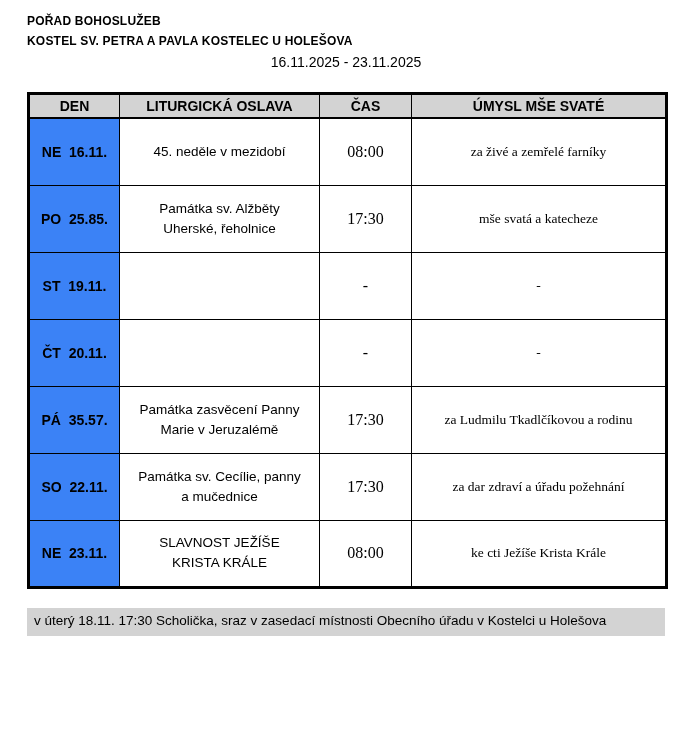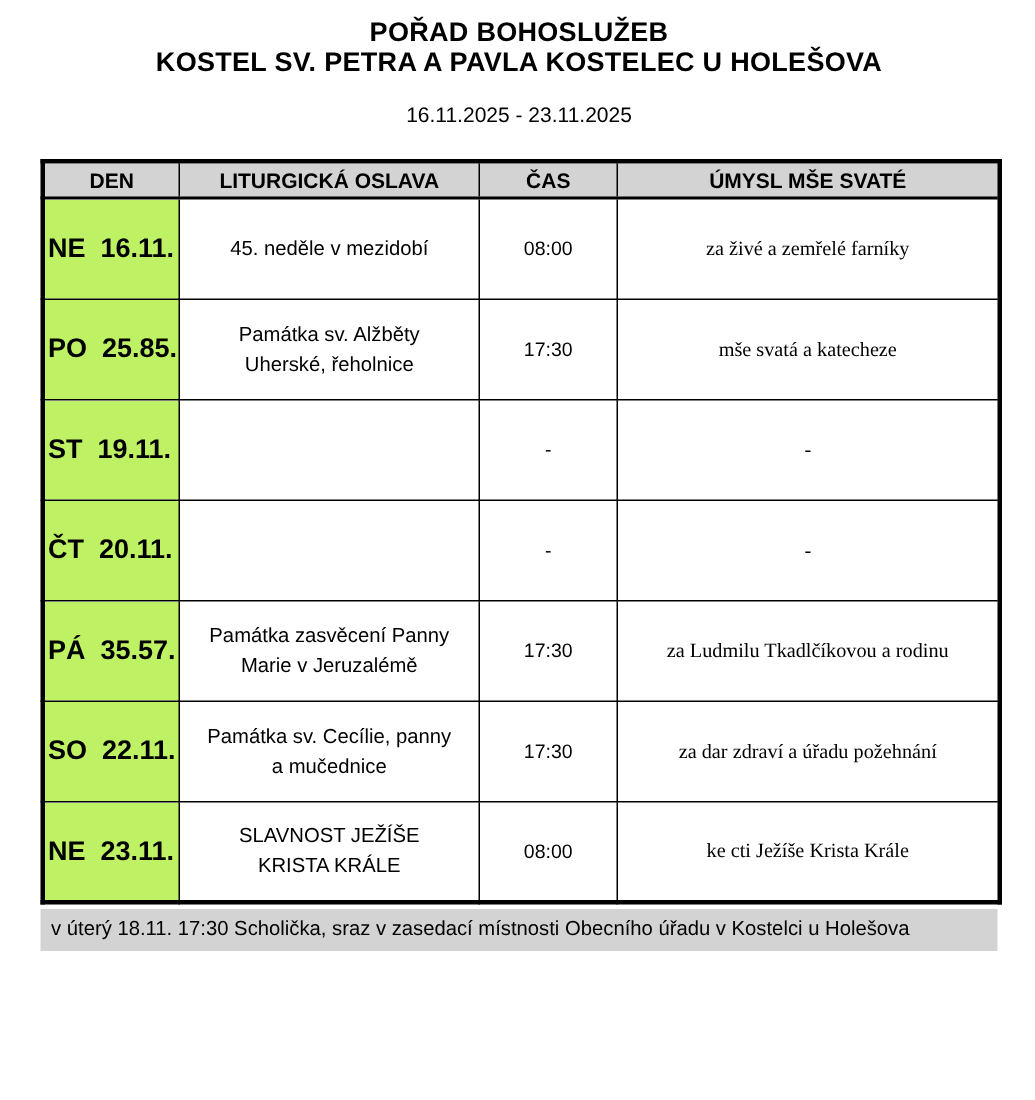--- a/index.html
+++ b/index.html
@@ -11,31 +11,30 @@
     font-family: "Liberation Sans", sans-serif;
     color: #000000;
     -webkit-font-smoothing: antialiased;
   }
   .page {
     box-sizing: border-box;
     width: 690px;
     padding: 11px 25px 0 27px;
   }
   .title-line1, .title-line2 {
-    text-align: center;
     font-weight: bold;
-    font-size: 18px;
+    font-size: 12px;
     line-height: 20px;
     letter-spacing: 0.2px;
   }
   .subtitle {
     text-align: center;
     font-size: 14px;
     line-height: 18px;
-    margin-top: 16px;
+    margin-top: 2px;
   }
   table.schedule {
     border-collapse: collapse;
     table-layout: fixed;
     width: 638px;
     margin-top: 21px;
     border: 3px solid #000;
   }
   table.schedule th,
   table.schedule td {
@@ -48,48 +47,50 @@
     font-size: 14px;
     height: 20px;
     padding: 1px 2px;
     border-bottom-width: 2px;
     text-align: center;
   }
   table.schedule tbody tr {
     height: 67px;
   }
   td.cell-day {
-    background: #bef264;
+    background: #3b82f6;
     font-weight: bold;
-    font-size: 18px;
+    font-size: 14px;
+    text-align: center;
     white-space: pre;
     padding: 0 2px;
   }
   td.cell-celebration {
     font-size: 13.5px;
     text-align: center;
     white-space: pre-line;
     line-height: 1.45;
     padding: 0 4px;
   }
   td.cell-time {
-    font-size: 13px;
+    font-size: 16px;
     text-align: center;
     padding: 0 2px;
+    font-family: Liberation Serif, serif;
   }
   td.cell-intention {
     font-size: 13.5px;
     text-align: center;
     padding: 0 4px;
     font-family: Liberation Serif, serif;
   }
   .note {
     box-sizing: border-box;
     width: 638px;
-    margin-top: 3px;
+    margin-top: 19px;
     background: #d3d3d3;
     font-size: 13.5px;
     line-height: 1.5;
     padding: 3px 8px 5px 7px;
   }
 </style>
 </head>
 <body>
 
 <div class="page">

